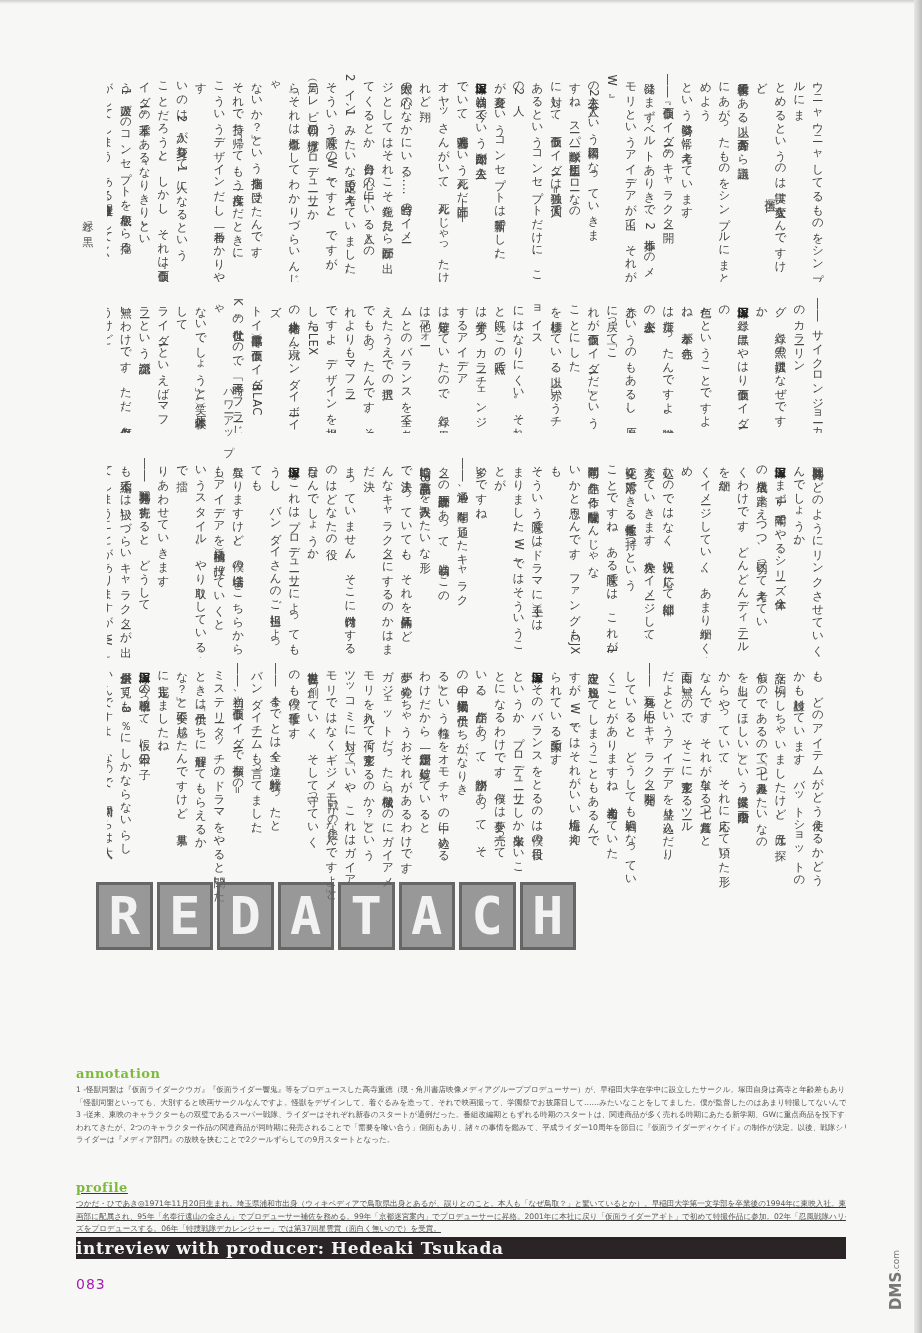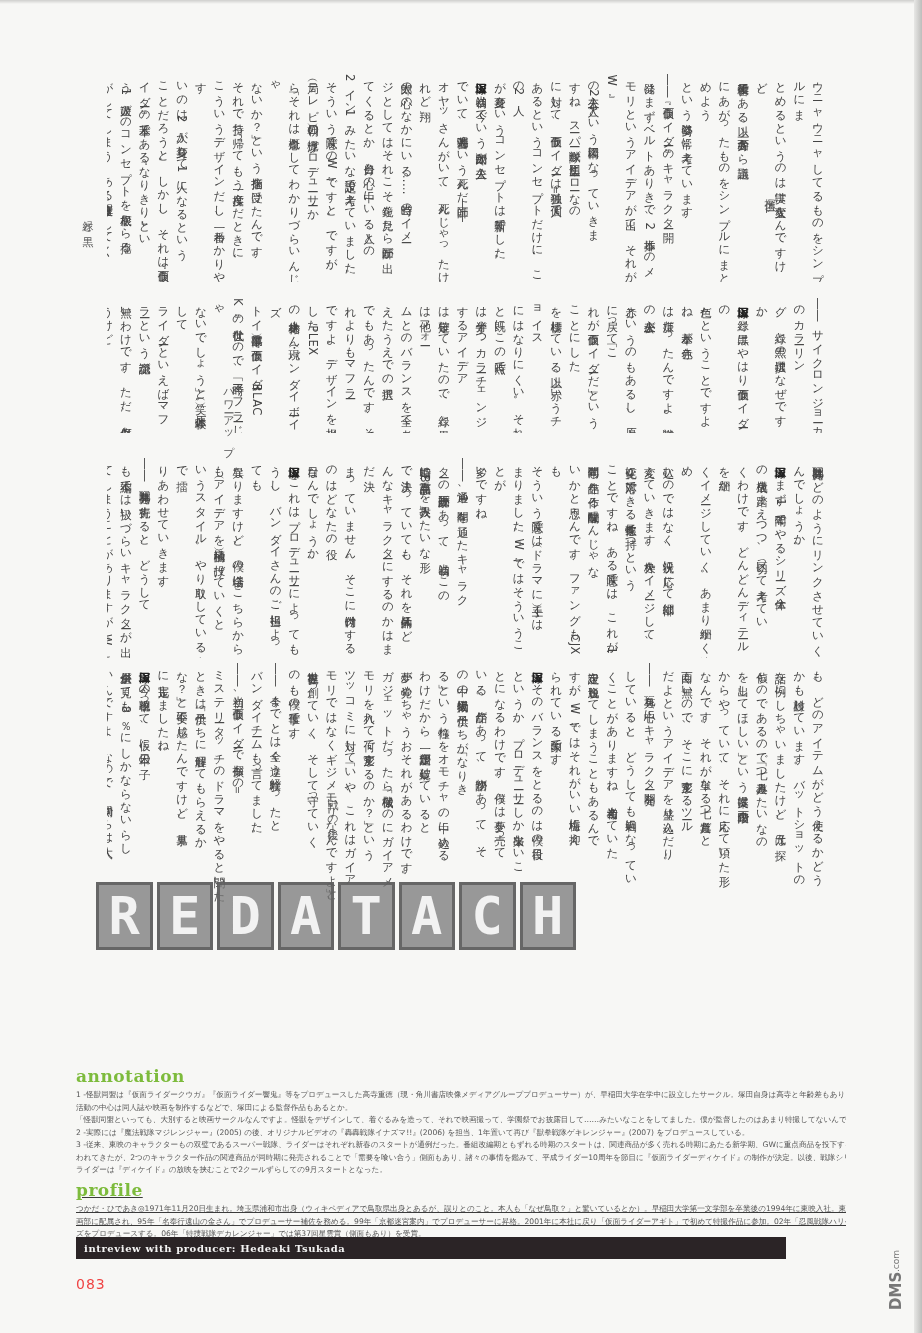--- a/index.html
+++ b/index.html
@@ -39,32 +39,32 @@
     font-family: "DejaVu Sans Mono", monospace;
     font-weight: bold; font-size: 52px;
     display: flex; align-items: center; justify-content: center;
     border: 3px solid rgba(90,90,90,0.8);
     box-sizing: border-box;
   }
 
   .bottom { position: absolute; left: 76px; width: 770px; }
   .sec-title {
     font-family: "DejaVu Serif", serif; font-weight: bold;
-    color: #7dbb3c; font-size: 17px; letter-spacing: 0.5px; margin: 0 0 3px 0;
+    color: #7dbb3c; font-size: 13px; letter-spacing: 0.5px; margin: 0 0 3px 0;
   }
   .note { font-size: 7.6px; line-height: 12.5px; color: #555; white-space: nowrap; overflow: hidden; }
   .band {
-    position: absolute; left: 76px; top: 1237px; width: 710px; height: 22px;
+    position: absolute; left: 76px; top: 1237px; width: 770px; height: 22px;
     background: #2b2426; color: #f4f4f4;
-    font-family: "DejaVu Serif", serif; font-weight: bold; font-size: 10px;
-    display: flex; align-items: center; padding-left: 8px; box-sizing: border-box;
+    font-family: "DejaVu Serif", serif; font-weight: bold; font-size: 17px;
+    display: flex; align-items: center; padding-left: 0; box-sizing: border-box;
     letter-spacing: 0.6px;
   }
   .page-num {
-    position: absolute; left: 76px; top: 1276px; font-size: 14px; color: #ef4444;
+    position: absolute; left: 76px; top: 1276px; font-size: 14px; color: #a21caf;
     letter-spacing: 1px;
   }
   .dms {
     position: absolute; left: 886px; top: 1236px; width: 20px; height: 88px;
     writing-mode: vertical-rl; transform: rotate(180deg);
     font-family: "DejaVu Sans", sans-serif; font-weight: bold; font-size: 15px; color: #777;
     display: flex; align-items: center; justify-content: center;
   }
   .dms small { font-size: 9px; font-weight: normal; }
 </style>
@@ -219,35 +219,33 @@
     <div class="wm-letter">T</div>
     <div class="wm-letter">A</div>
     <div class="wm-letter">C</div>
     <div class="wm-letter">H</div>
   </div>
 
 <div class="bottom" style="top:1066px;">
   <div class="sec-title">annotation</div>
   <div id="annot-lines">
       <div class="note">1 ‐怪獣同盟は『仮面ライダークウガ』『仮面ライダー響鬼』等をプロデュースした高寺重徳（現・角川書店映像メディアグループプロデューサー）が、早稲田大学在学中に設立したサークル。塚田自身は高寺と年齢差もあり、同じ時期に在学したことはない。</div>
-      <div class="note">活動の中心は同人誌や映画を制作するなどで、塚田による監督作品もあるとか。</div>
       <div class="note">「怪獣同盟といっても、大別すると映画サークルなんですよ。怪獣をデザインして、着ぐるみを造って、それで映画撮って、学園祭でお披露目して……みたいなことをしてました。僕が監督したのはあまり特撮してないんですけど、能條純一さんのマン</div>
-      <div class="note">2 ‐実際には『魔法戦隊マジレンジャー』(2005) の後、オリジナルビデオの『轟轟戦隊イナズマ!!』(2006) を担当、1年置いて再び『獣拳戦隊ゲキレンジャー』(2007) をプロデュースしている。</div>
       <div class="note">3 ‐従来、東映のキャラクターもの双璧であるスーパー戦隊、ライダーはそれぞれ新春のスタートが通例だった。番組改編期ともずれる時期のスタートは、関連商品が多く売れる時期にあたる新学期、GWに重点商品を投下するための周知期間とい</div>
       <div class="note">われてきたが、2つのキャラクター作品の関連商品が同時期に発売されることで「需要を喰い合う」側面もあり、諸々の事情を鑑みて、平成ライダー10周年を節目に『仮面ライダーディケイド』の制作が決定。以後、戦隊シリーズは従来通り2月スタート、</div>
-      <div class="note">ライダーは『ディケイド』の放映を挟むことで2クールずらしての9月スタートとなった。</div>
+      <div class="note">ライダーは『メディア部門』の放映を挟むことで2クールずらしての9月スタートとなった。</div>
     </div>
 </div>
 
 <div class="bottom" style="top:1180px;text-decoration:underline;">
   <div class="sec-title">profile</div>
   <div id="profile-lines">
       <div class="note">つかだ・ひであき◎1971年11月20日生まれ。埼玉県浦和市出身（ウィキペディアで鳥取県出身とあるが、誤りとのこと。本人も「なぜ鳥取？」と驚いているとか）。早稲田大学第一文学部を卒業後の1994年に東映入社。東映京都撮影所のテレビ企</div>
       <div class="note">画部に配属され、95年「名奉行遠山の金さん」でプロデューサー補佐を務める。99年「京都迷宮案内」でプロデューサーに昇格。2001年に本社に戻り「仮面ライダーアギト」で初めて特撮作品に参加。02年「忍風戦隊ハリケンジャー」でスーパー戦隊シリー</div>
-      <div class="note">ズをプロデュースする。06年「特捜戦隊デカレンジャー」では第37回星雲賞（側面もあり）を受賞。</div>
+      <div class="note">ズをプロデュースする。06年「特捜戦隊デカレンジャー」では第37回星雲賞（面白く無いので）を受賞。</div>
       <div class="note">現在Vシネマ「仮面ライダーW　RETURNS」に続く次回作を準備中。</div>
     </div>
 </div>
 
 <div class="band">intreview with producer: Hedeaki Tsukada</div>
 <div class="page-num">083</div>
 
 <div class="dms">
   <span>DMS</span>
     <small>.com</small>

